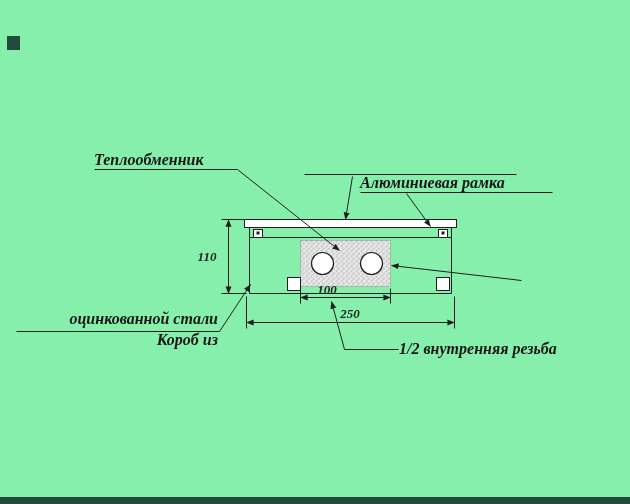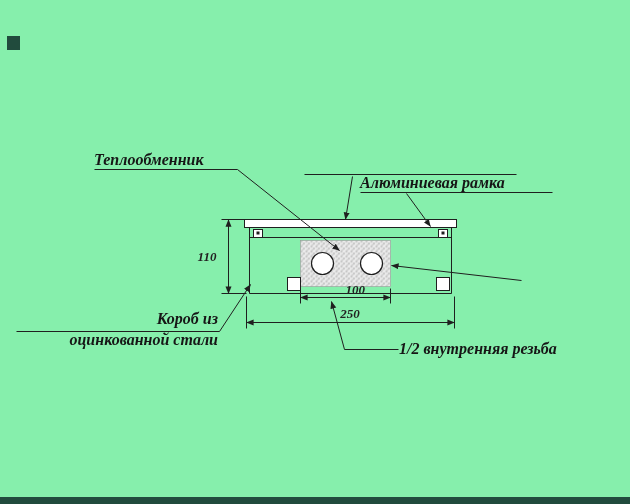--- a/index.html
+++ b/index.html
@@ -107,25 +107,25 @@
     </g>
   </svg>
 
   <div class="label" style="left:94px; top:150px;">Теплообменник</div>
 
 
   <div class="label" style="left:360px; top:173px;">Алюминиевая рамка</div>
 
 
   <div class="label-block" style="left:28px; top:308px; width:190px; text-align:right;">
+    <div>оцинкованной стали</div>
     <div>Короб из</div>
-    <div>оцинкованной стали</div>
   </div>
 
   <div class="label" style="left:399px; top:339px;">1/2 внутренняя резьба</div>
 
   <div class="dim" style="left:190px; top:249px; width:34px;">110</div>
 
-  <div class="dim" style="left:325px; top:282px; width:40px;text-align:right;">100</div>
+  <div class="dim" style="left:307px; top:282px; width:40px;">100</div>
 
   <div class="dim" style="left:330px; top:306px; width:40px;">250</div>
 
 </div>
 
 </body></html>

